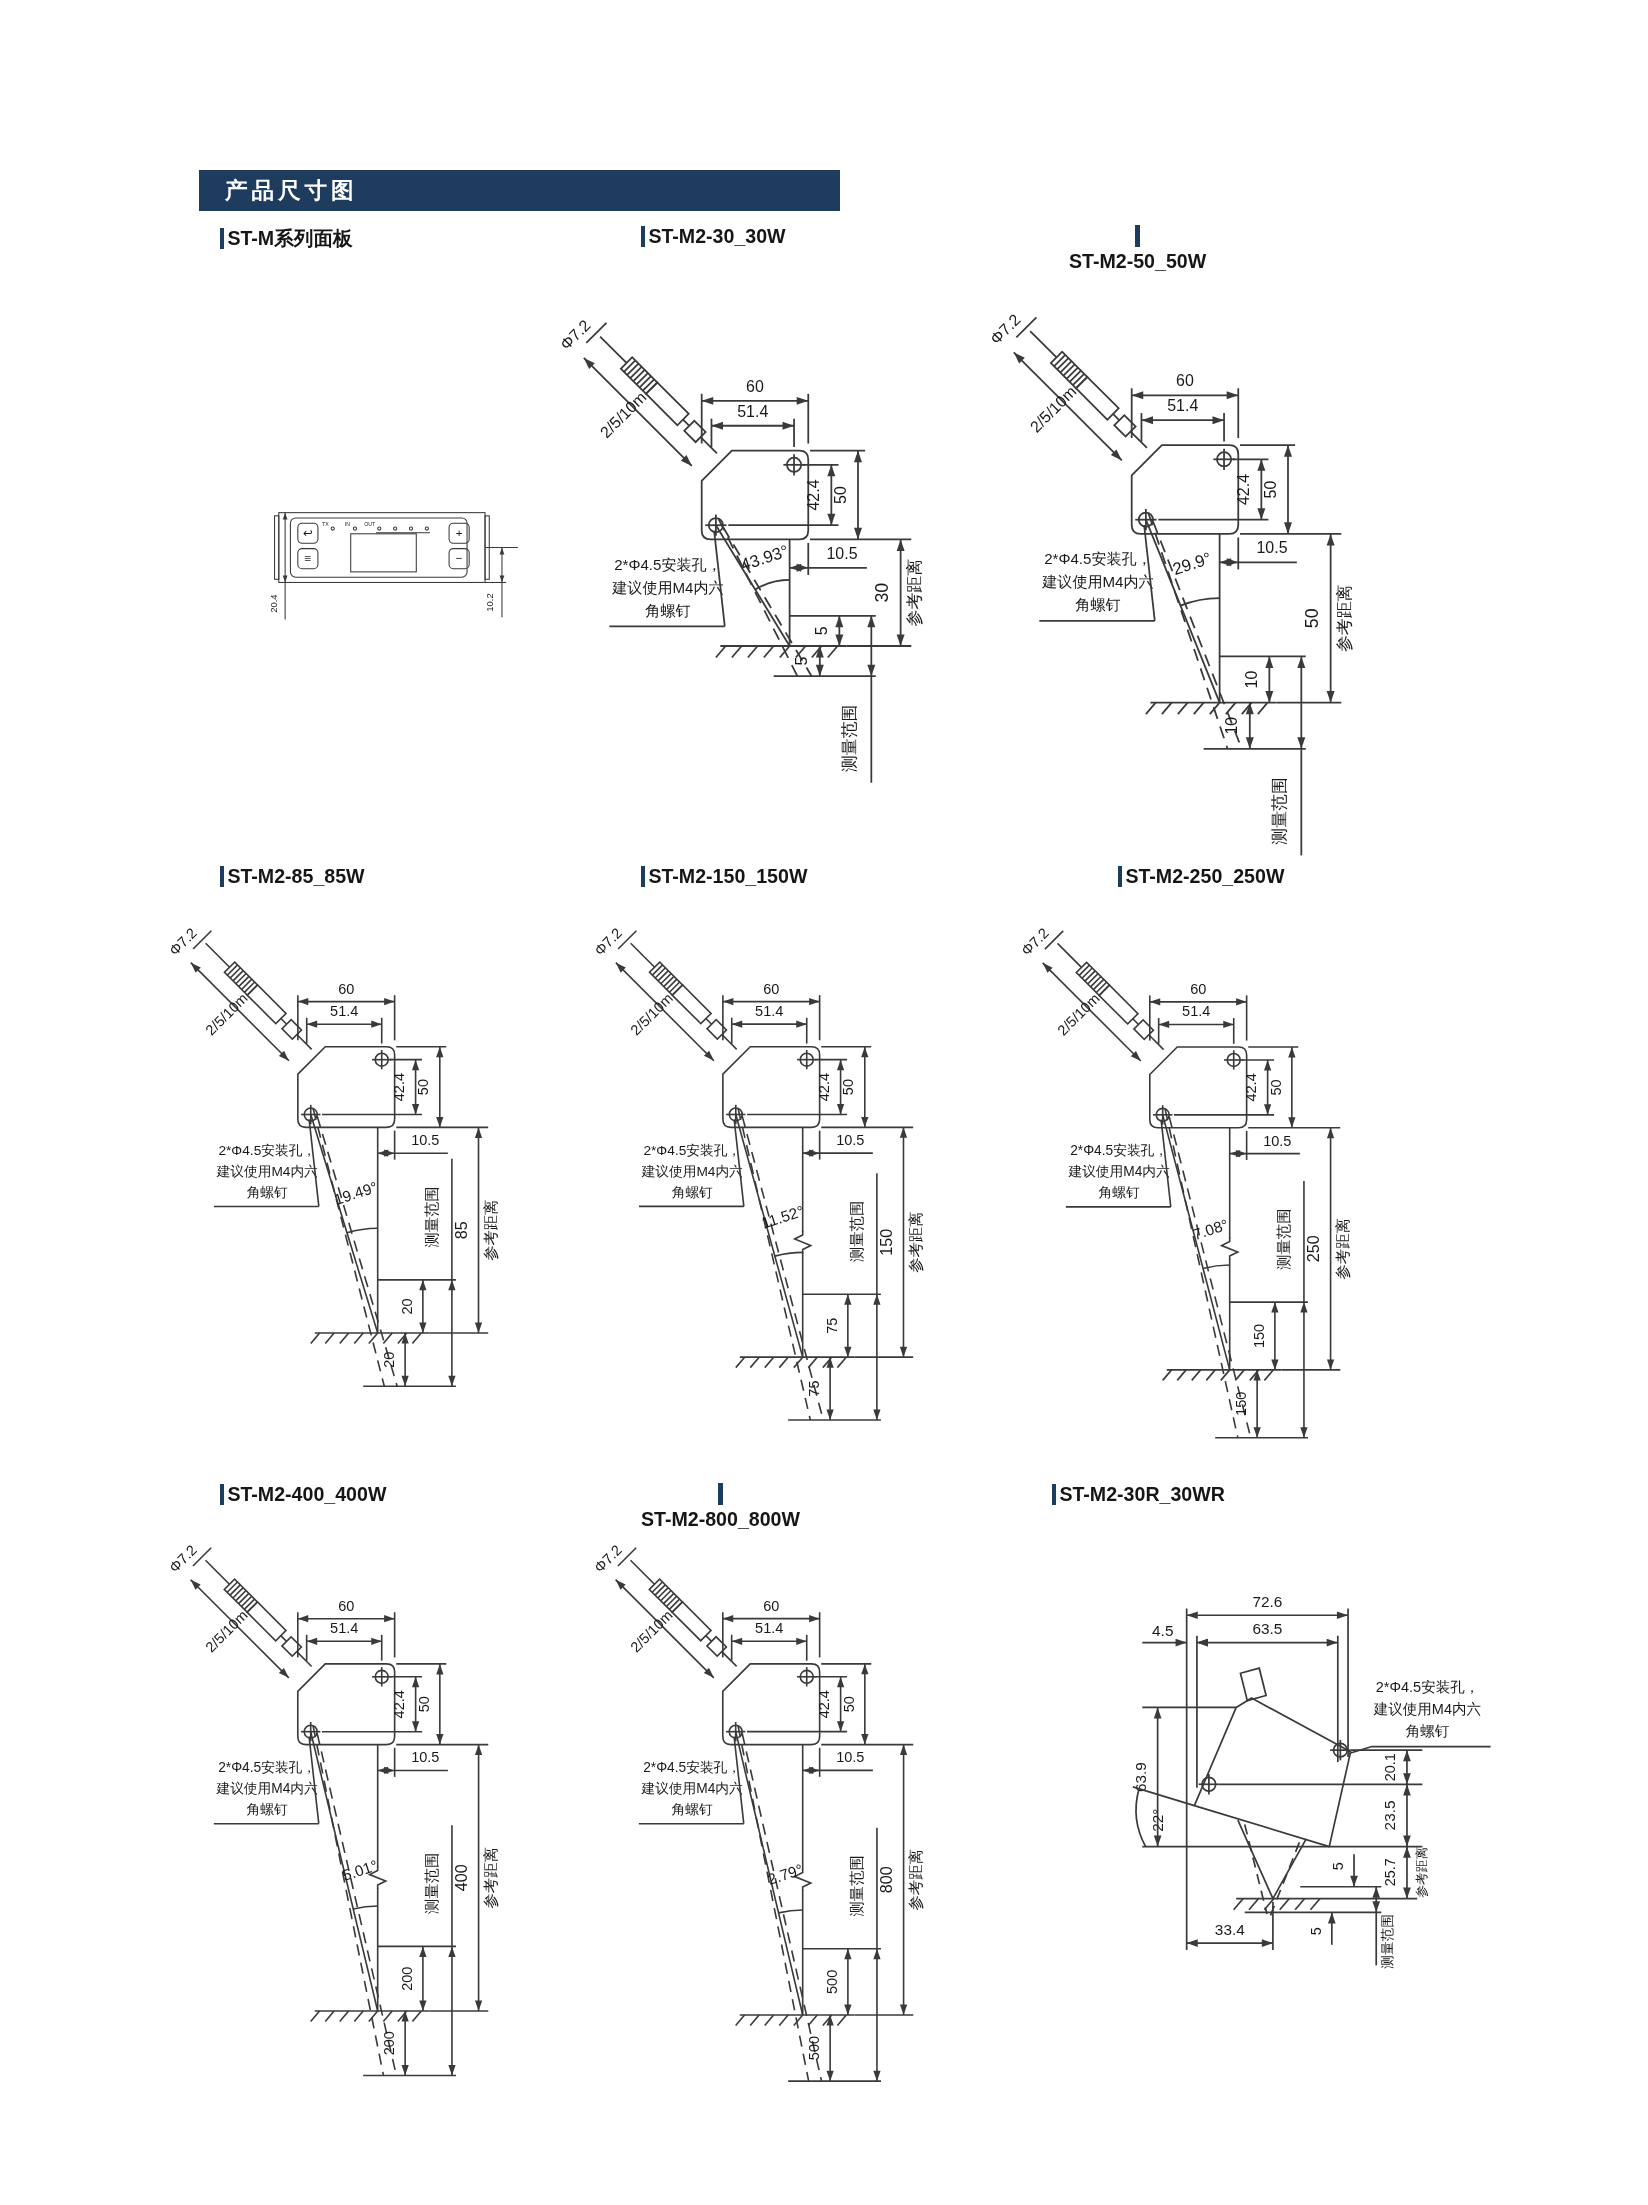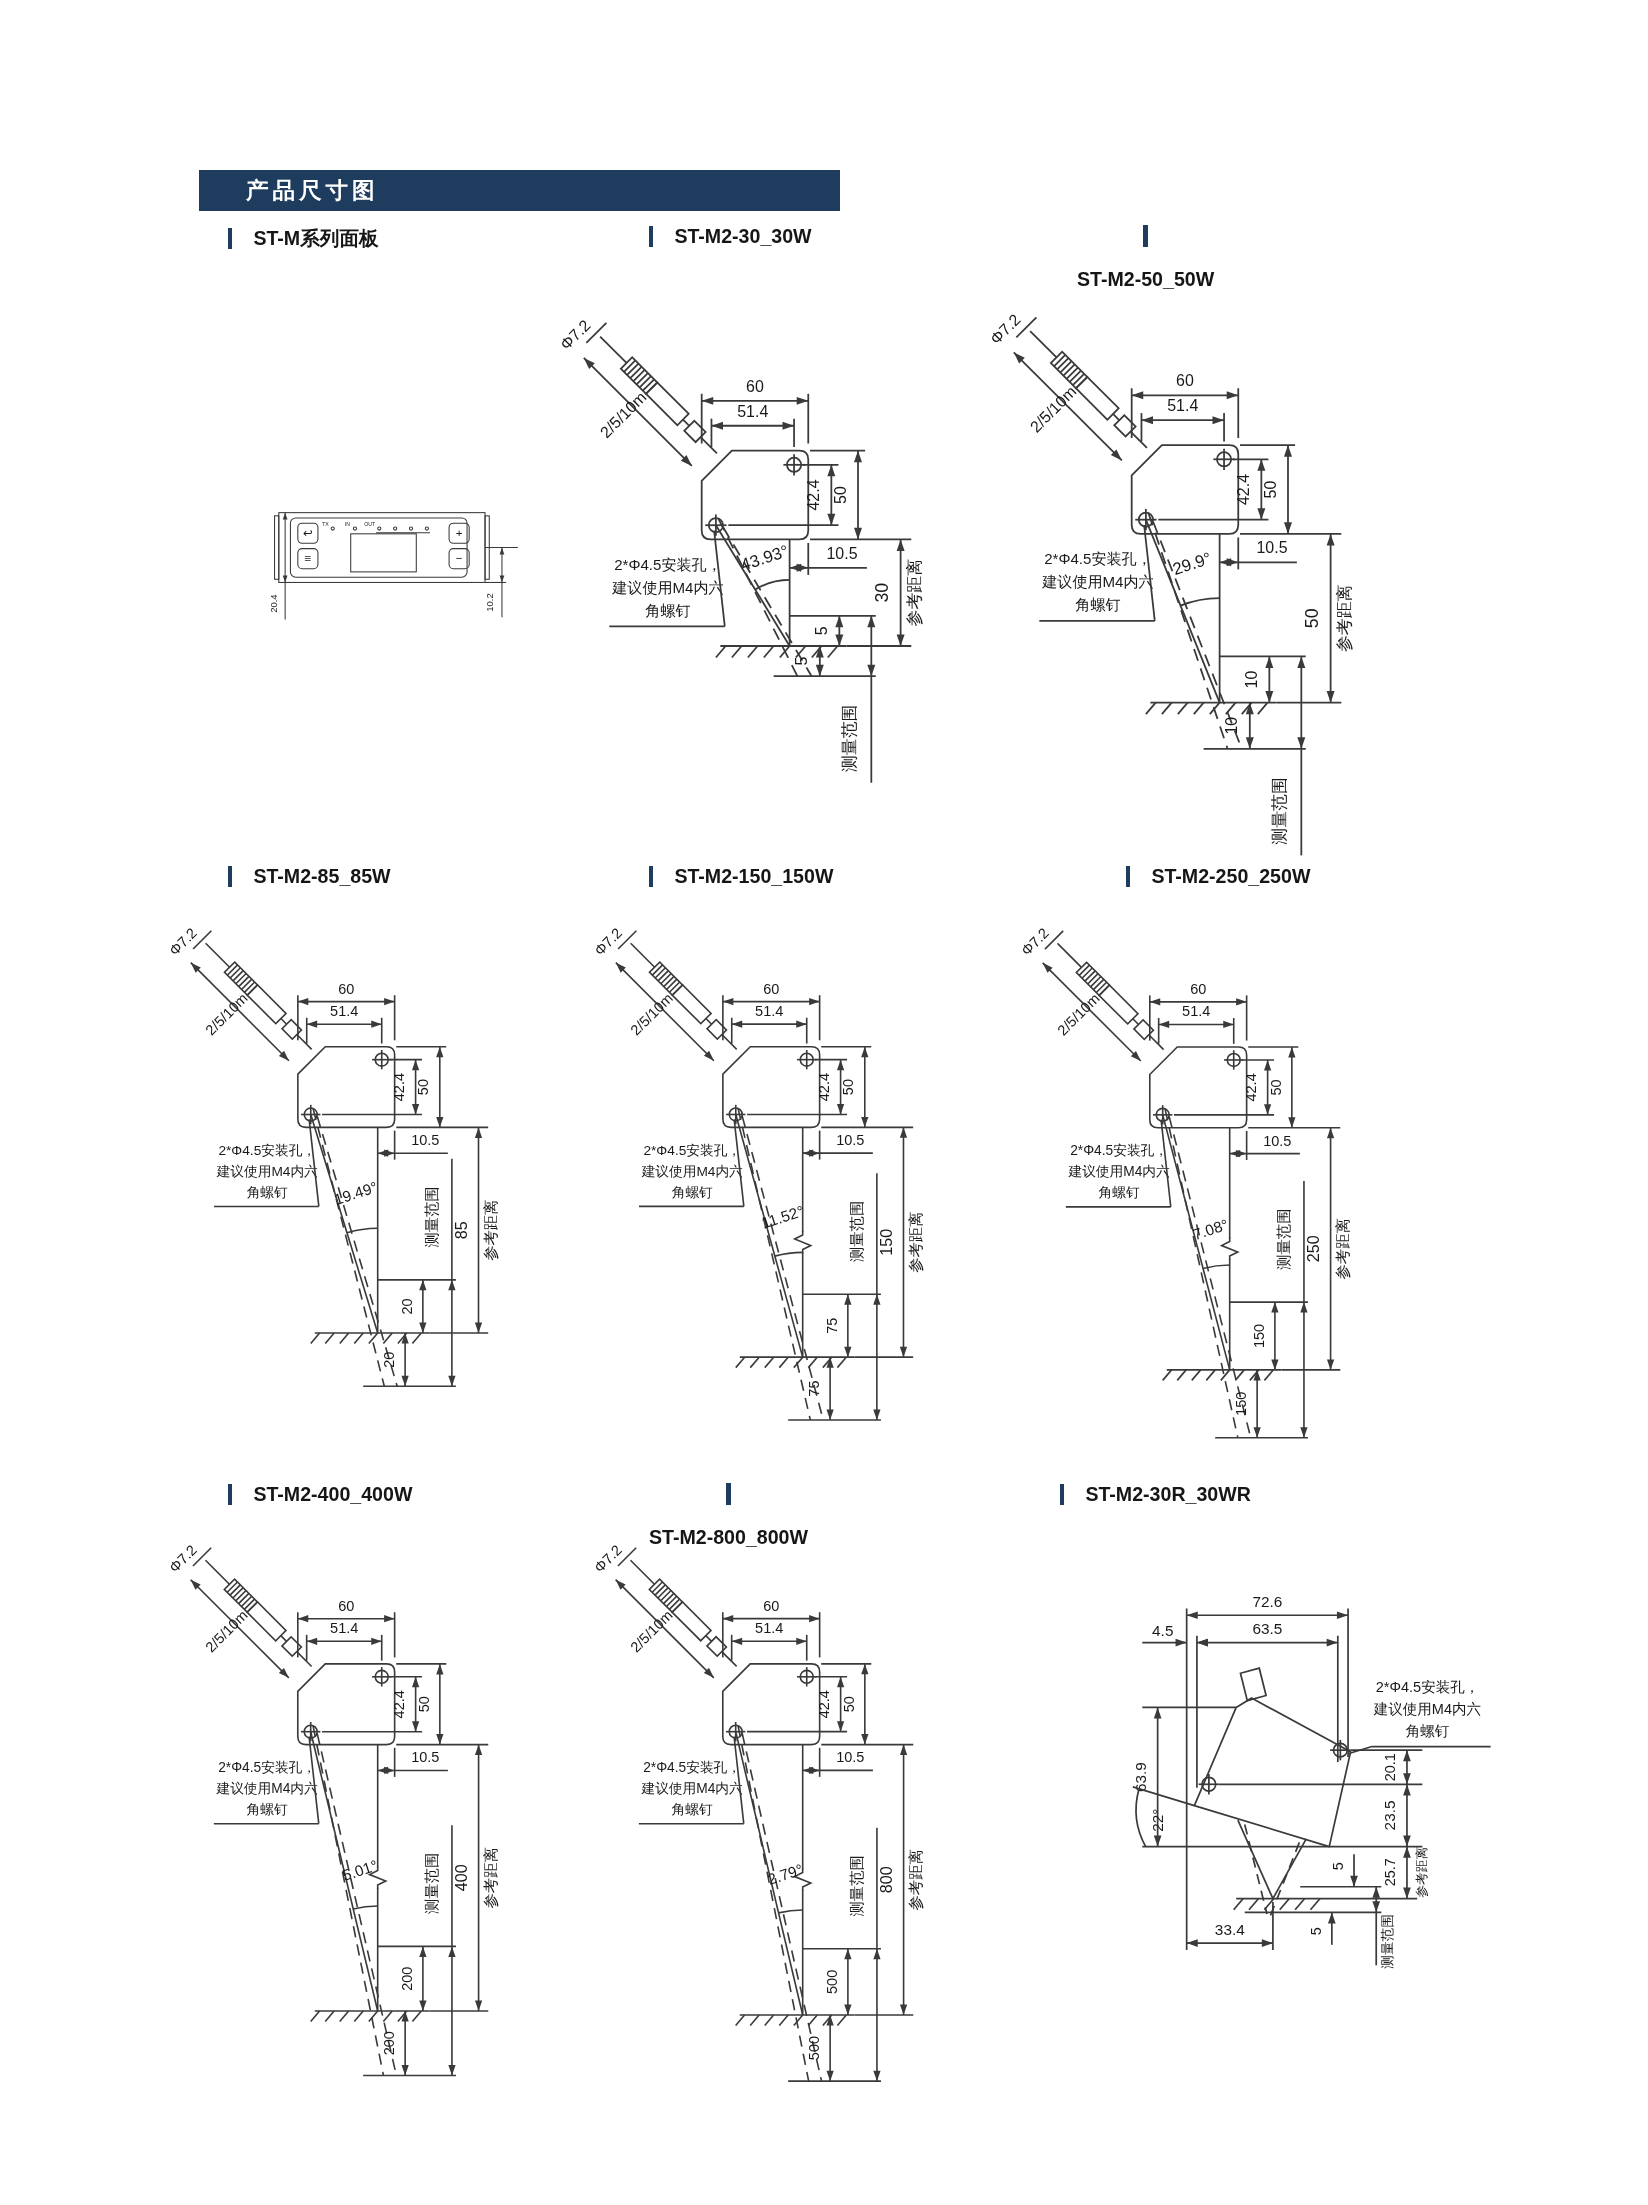--- a/index.html
+++ b/index.html
@@ -1,22 +1,22 @@
 <!DOCTYPE html>
 <html style="font-size:7.9px"><head>
 <meta charset="utf-8">
 <style>
   html,body{margin:0;padding:0;background:#ffffff;}
   .page{position:relative;width:1648px;height:2205px;background:#ffffff;
         font-family:"Liberation Sans","DejaVu Sans",sans-serif;overflow:hidden;}
   .header-bar{position:absolute;left:199px;top:170px;width:641px;height:41px;
         display:flex;align-items:center;}
-  .header-bar span{color:#ffffff;font-size:22.6px;font-weight:bold;letter-spacing:3.9px;padding-left:47px;}
-  .sec-title{position:absolute;display:flex;align-items:center;gap:21px;
-        font-size:19.6px;font-weight:bold;color:#161616;white-space:nowrap;margin-left:8px;}
+  .header-bar span{color:#ffffff;font-size:22.6px;font-weight:bold;letter-spacing:3.9px;padding-left:26px;}
+  .sec-title{position:absolute;display:flex;align-items:center;gap:3px;
+        font-size:19.6px;font-weight:bold;color:#161616;white-space:nowrap;}
   .sec-title .bar{display:inline-block;width:4.4px;height:21.6px;}
   svg.draw{position:absolute;overflow:visible;}
   svg.draw text{font-family:"Liberation Sans","DejaVu Sans",sans-serif;}
 </style>
 </head>
 <body>
 
 <div class="page">
 
   <div class="header-bar" style="background: rgb(29, 60, 94);">

